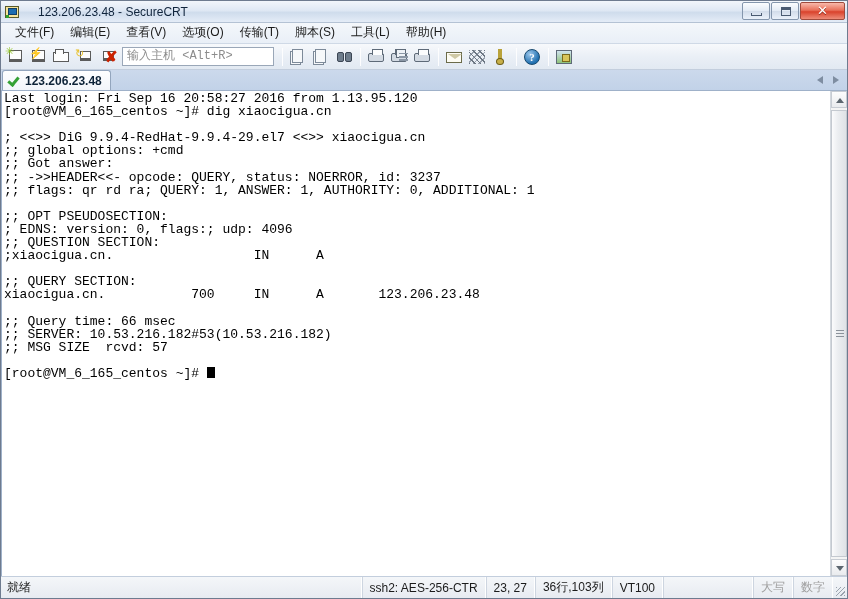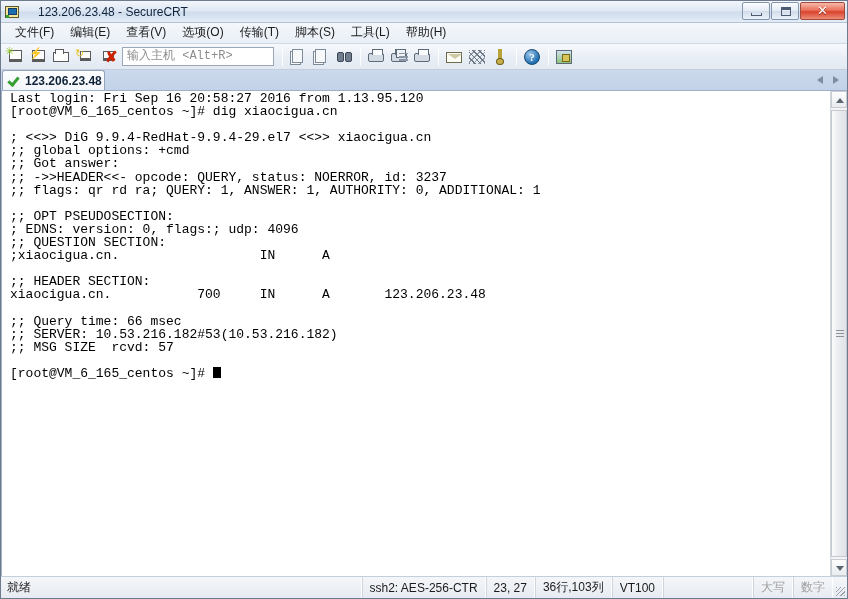--- a/index.html
+++ b/index.html
@@ -321,21 +321,21 @@
   }
   .tab {
     height: 20px;
     background: linear-gradient(180deg,#fefeff 0%,#f2f5fa 100%);
     border: 1px solid #93a5bd;
     border-bottom: none;
     border-top-left-radius: 3px;
     border-top-right-radius: 3px;
     display: flex;
     align-items: center;
-    padding: 0 2px 0 5px;
+    padding: 0 8px 0 5px;
     font-size: 12px;
     color: #0e2338;
     font-weight: bold;
     font-family: "Liberation Sans", sans-serif;
   }
   .tab-check {
     width: 13px; height: 13px;
     margin-right: 4px;
     position: relative;
     flex: 0 0 13px;
@@ -377,21 +377,20 @@
   }
 
   
   .term-wrap {
     flex: 1 1 auto;
     display: flex;
     background: #ffffff;
     border-left: 1px solid #9fb1c9;
     min-height: 0;
     position: relative;
-    padding-left: 6px;
   }
   .terminal {
     flex: 1 1 auto;
     background: #ffffff;
     overflow: hidden;
     padding: 1px 0 0 2px;
     position: relative;
   }
   .tline {
     font-family: "Liberation Mono", "DejaVu Sans Mono", monospace;
@@ -671,21 +670,21 @@
         <div class="tline">;; global options: +cmd</div>
         <div class="tline">;; Got answer:</div>
         <div class="tline">;; -&gt;&gt;HEADER&lt;&lt;- opcode: QUERY, status: NOERROR, id: 3237</div>
         <div class="tline">;; flags: qr rd ra; QUERY: 1, ANSWER: 1, AUTHORITY: 0, ADDITIONAL: 1</div>
         <div class="tline">&nbsp;</div>
         <div class="tline">;; OPT PSEUDOSECTION:</div>
         <div class="tline">; EDNS: version: 0, flags:; udp: 4096</div>
         <div class="tline">;; QUESTION SECTION:</div>
         <div class="tline">;xiaocigua.cn.                  IN      A</div>
         <div class="tline">&nbsp;</div>
-        <div class="tline">;; HEADER SECTION:</div>
+        <div class="tline">;; QUERY SECTION:</div>
         <div class="tline">xiaocigua.cn.           700     IN      A       123.206.23.48</div>
         <div class="tline">&nbsp;</div>
         <div class="tline">;; Query time: 66 msec</div>
         <div class="tline">;; SERVER: 10.53.216.182#53(10.53.216.182)</div>
         <div class="tline">;; MSG SIZE  rcvd: 57</div>
         <div class="tline">&nbsp;</div>
         <div class="tline"><span>[root@VM_6_165_centos ~]# </span><span class="cursor-blk"></span></div>
       </div>
 
     <div class="vscroll">

